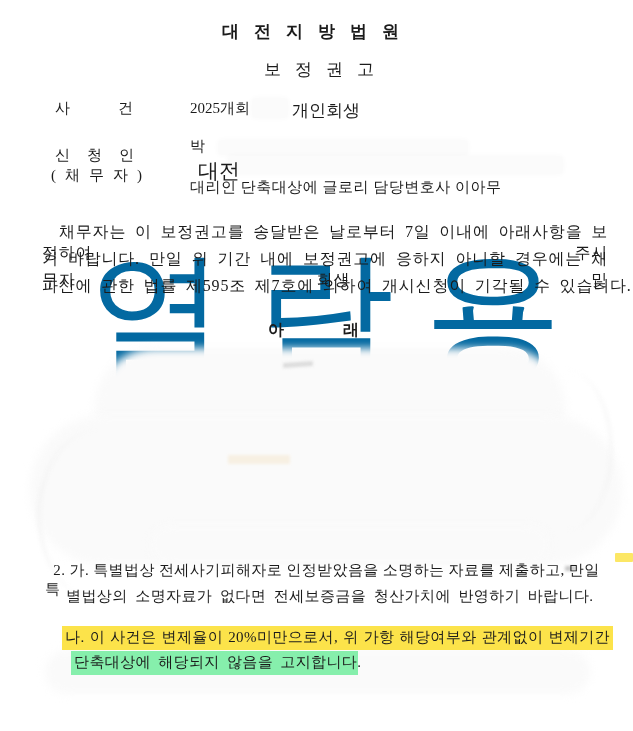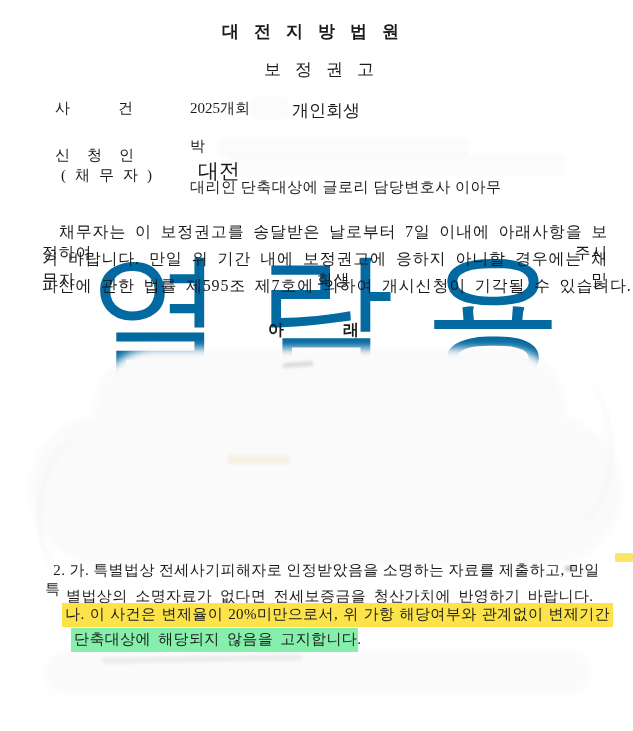--- a/index.html
+++ b/index.html
@@ -39,21 +39,21 @@
   }
   .doctitle{
     left:264px;top:58px;
     font-size:17px;font-weight:normal;
     letter-spacing:14px;
   }
   .label-case{left:55px;top:99px;font-size:15px;letter-spacing:48px;font-family:Liberation Serif, serif;}
   .case-number{left:190px;top:99px;font-size:15px;}
   .case-type{left:292px;top:99px;font-size:17px;}
   .app-label{left:55px;top:146px;font-size:15px;letter-spacing:17px;}
-  .app-sublabel{left:51px;top:166px;font-size:15px;letter-spacing:9px;margin-left:10px;}
+  .app-sublabel{left:51px;top:166px;font-size:15px;letter-spacing:9px;}
   .app-name{left:190px;top:137px;font-size:15px;}
   .app-city{left:198px;top:157px;font-size:21px;}
   .app-counsel{left:190px;top:178px;font-size:15px;letter-spacing:0.5px;}
   .body-line{
     left:42px;width:566px;
     font-size:16px;letter-spacing:0.8px;word-spacing:3px;
     z-index:2;
   }
   .jline{text-align:justify;text-align-last:justify;}
   .bl1{top:222px;text-indent:17px;}
@@ -64,21 +64,21 @@
     font-size:16px;font-weight:bold;
     letter-spacing:59px;
   }
   .item-line{font-size:15px;letter-spacing:0.4px;z-index:2;text-align:center;}
   .i1{left:45px;top:561px;width:563px;}
   .i2{left:66px;top:587px;white-space:nowrap;word-spacing:3.5px;}
   .hl-box{
     z-index:2;
     padding:2px 3px 3px 3px;
     box-sizing:border-box;
-    font-size:15px;letter-spacing:0.4px;
+    font-size:15px;letter-spacing:0.4px;margin-top:23px;
   }
   .hl1{left:62px;top:603px;width:551px;}
   .hl2{left:71px;top:628px;width:287px;white-space:nowrap;word-spacing:3px;}
   .hl-frag{z-index:1;border-radius:1px;opacity:0.85;}
 </style>
 </head>
 <body>
 
 <div class="page">
 

